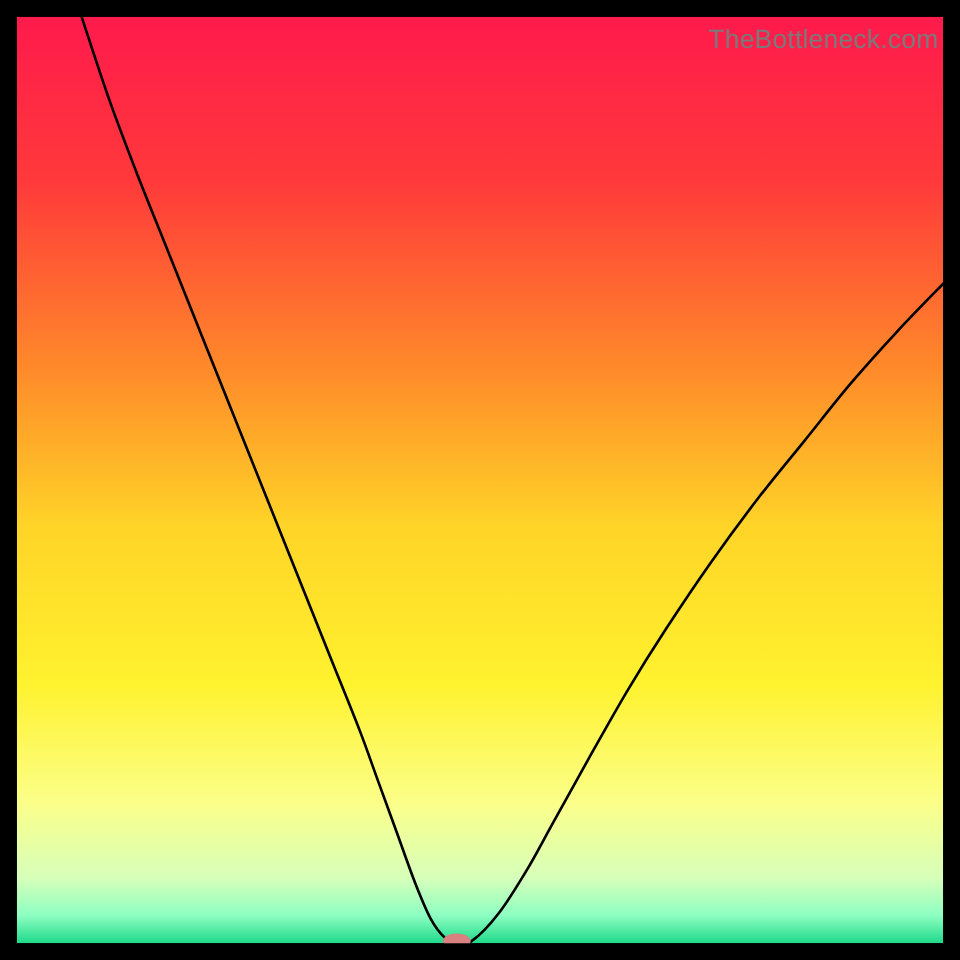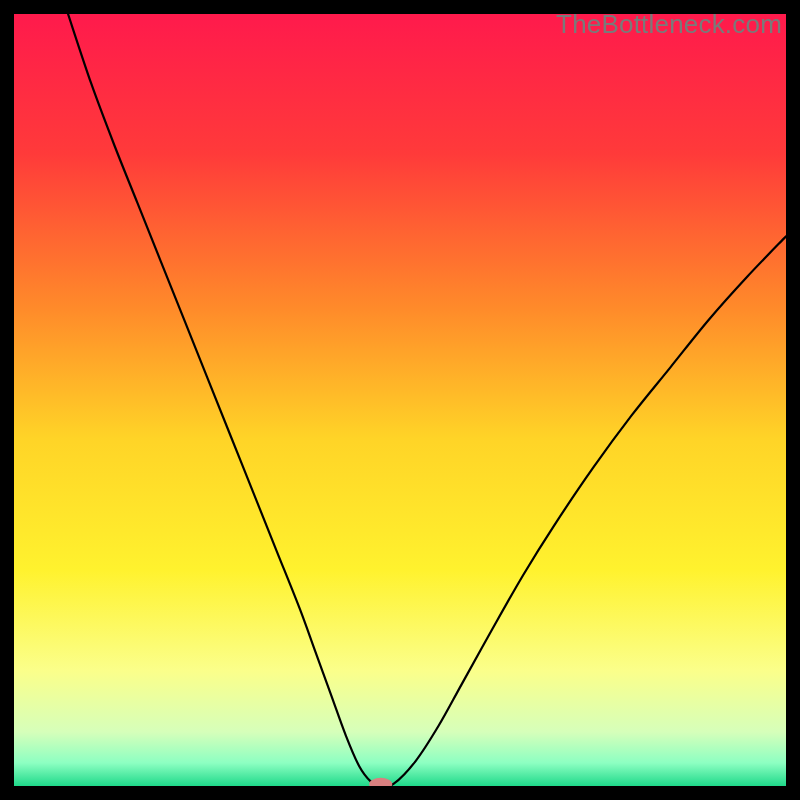--- a/index.html
+++ b/index.html
@@ -21,24 +21,24 @@
   }
   .plot {
     position: absolute;
     left: 0;
     top: 0;
     width: 772px;
     height: 772px;
   }
   .watermark {
     position: absolute;
-    top: 9px;
+    top: 20px;
     right: 18px;
     color: #7a7a7a;
-    font-size: 26px;
+    font-size: 22px;
     font-weight: 500;
     letter-spacing: 0.2px;
     font-family: Arial, Helvetica, sans-serif;
   }
 </style>
 </head>
 <body>
 
 <div class="frame">
   <svg class="plot" viewBox="0 0 772 772" preserveAspectRatio="none">

